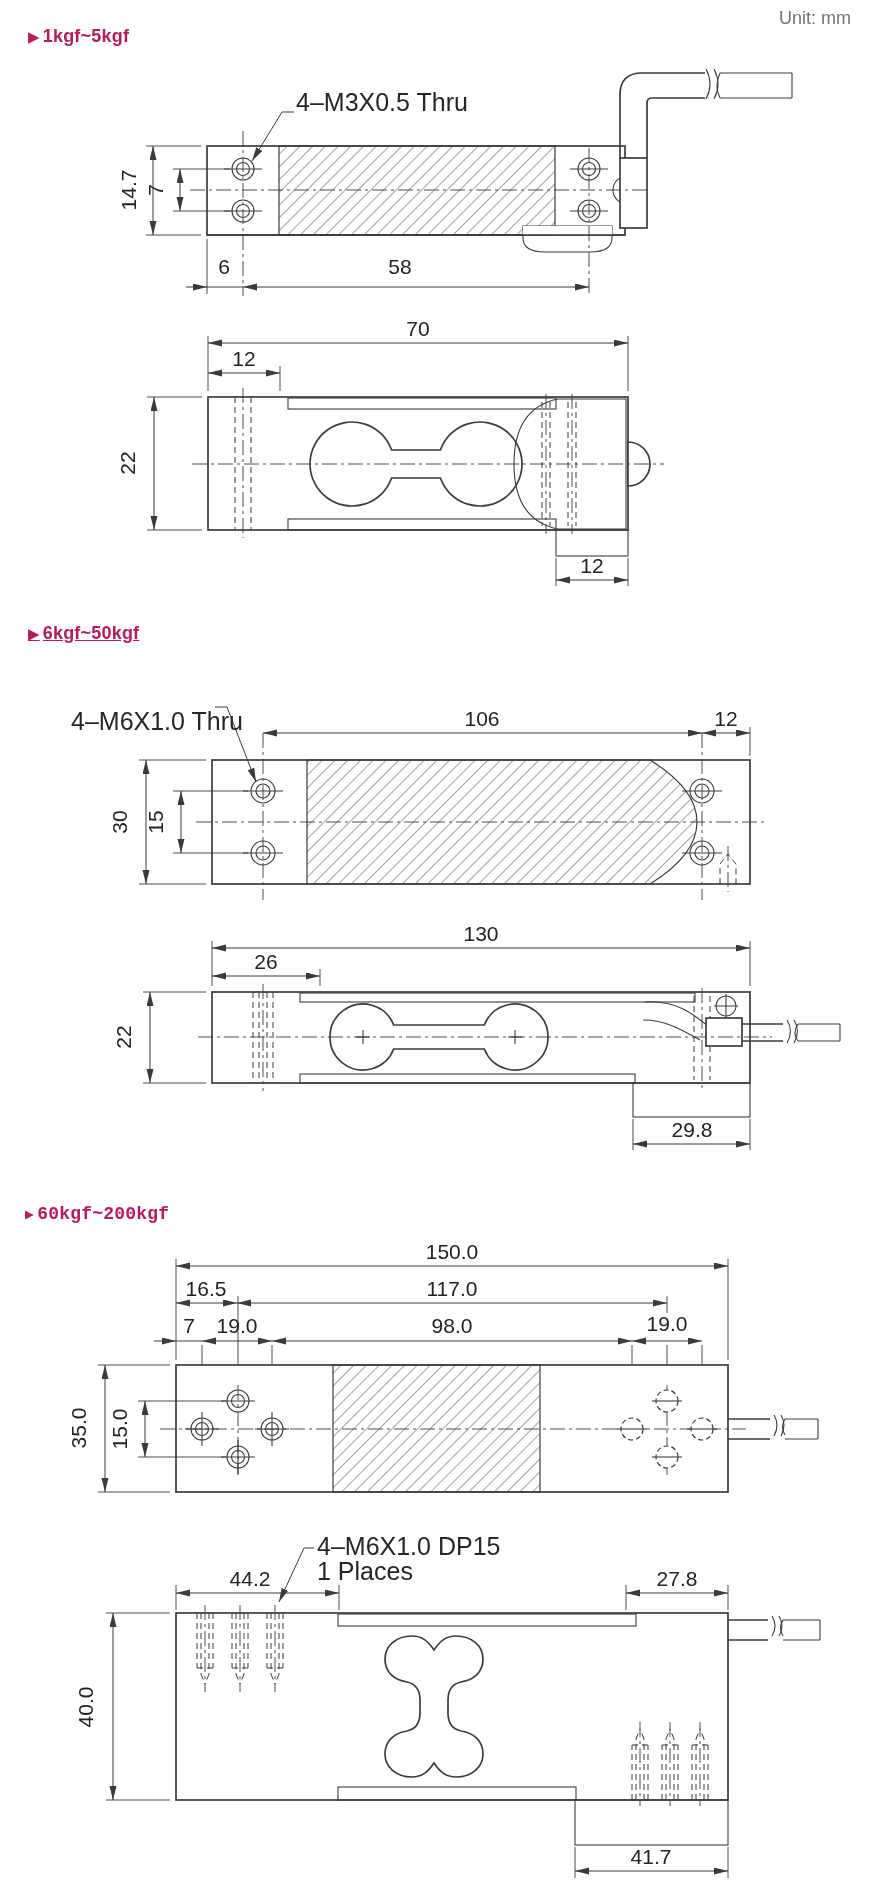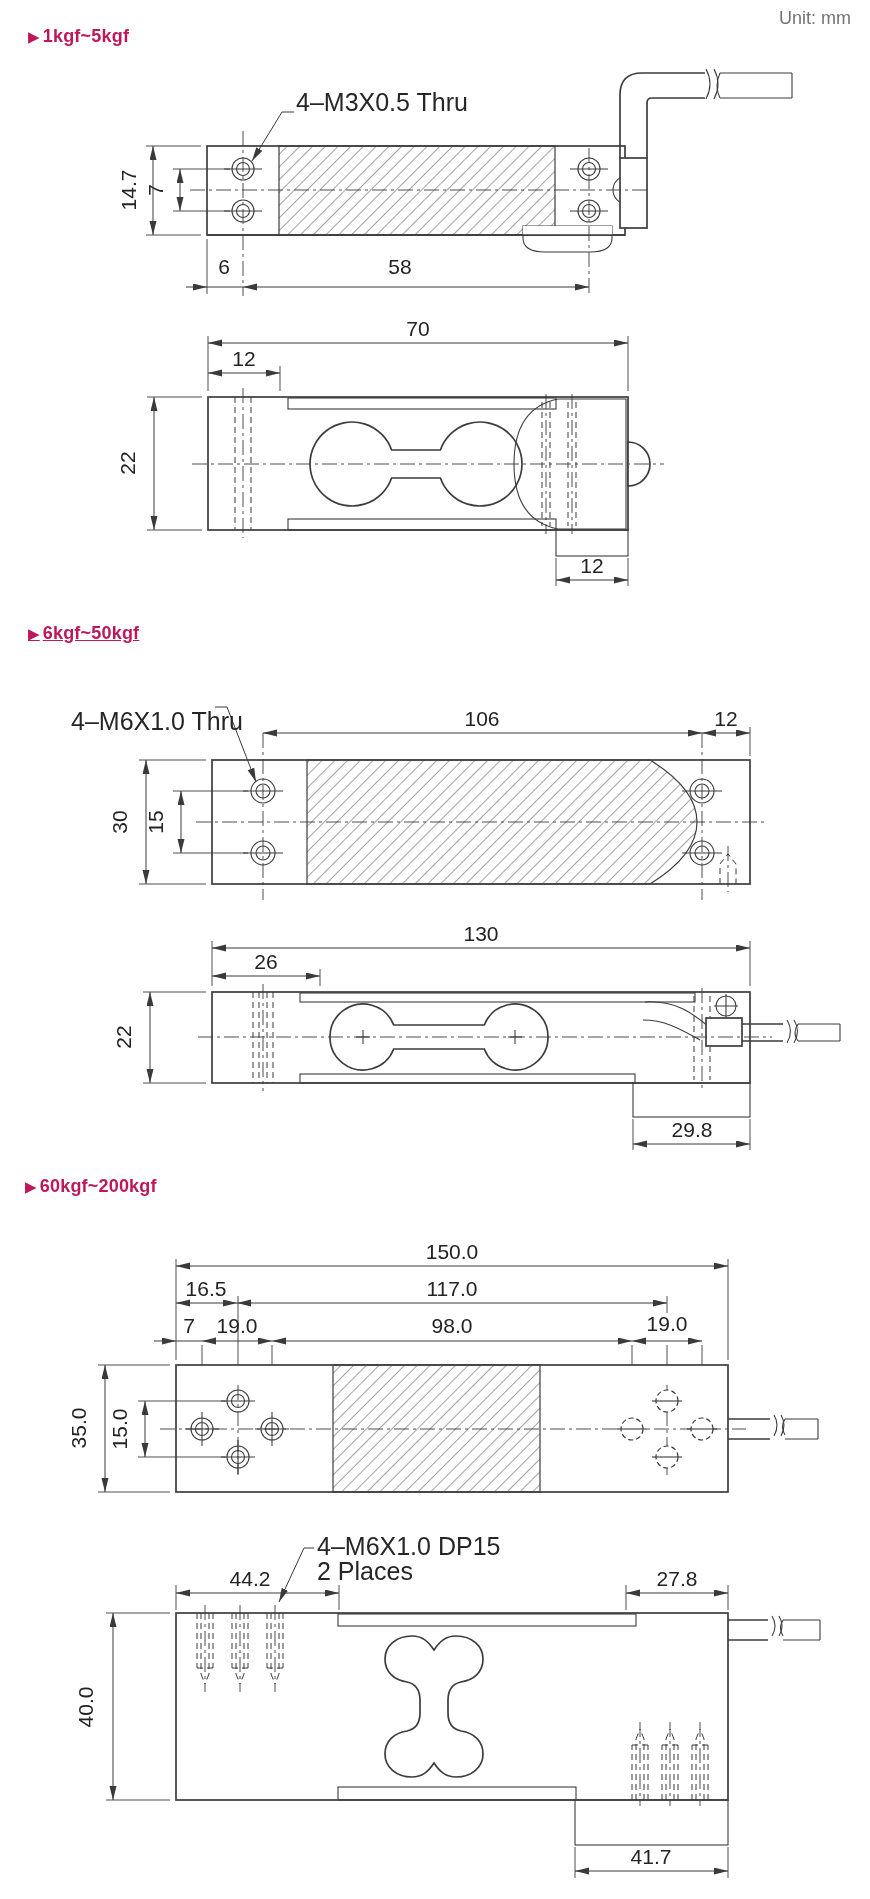--- a/index.html
+++ b/index.html
@@ -412,17 +412,17 @@
 </svg>
 
   <div class="unit">Unit: mm</div>
 
   <div class="sec-h" style="left:28px;top:26px;"><span class="tri">▶</span><span>1kgf~5kgf</span></div>
   <div class="lbl" style="left:296px;top:88px;">4–M3X0.5 Thru</div>
 
   <div class="sec-h" style="left:28px;top:623px;text-decoration:underline;"><span class="tri">▶</span><span>6kgf~50kgf</span></div>
   <div class="lbl" style="left:40px;top:707px;margin-left:31px;">4–M6X1.0 Thru</div>
 
-  <div class="sec-h" style="left:25px;top:1176px;"><span class="tri">▶</span><span>60kgf~200kgf</span></div>
+  <div class="sec-h" style="left:25px;top:1204px;font-family:Liberation Mono, monospace;"><span class="tri">▶</span><span>60kgf~200kgf</span></div>
   <div class="lbl" style="left:317px;top:1532px;">4–M6X1.0 DP15</div>
-  <div class="lbl" style="left:317px;top:1557px;">2 Places</div>
+  <div class="lbl" style="left:317px;top:1557px;">1 Places</div>
 
 </div>
 
 </body></html>

